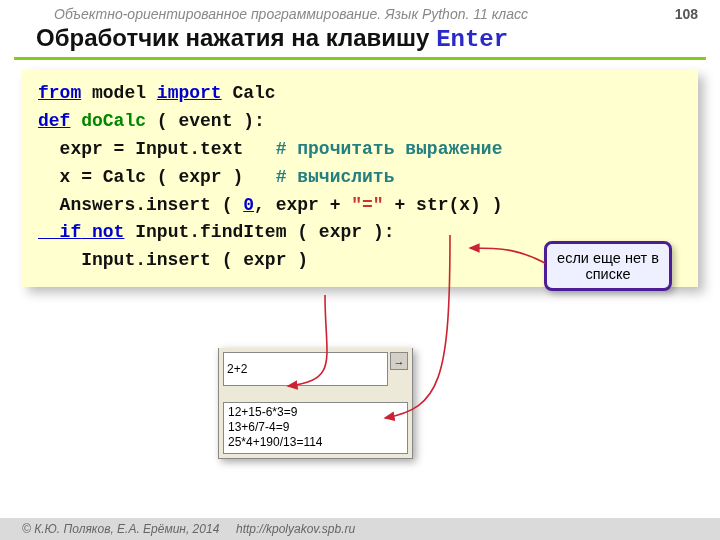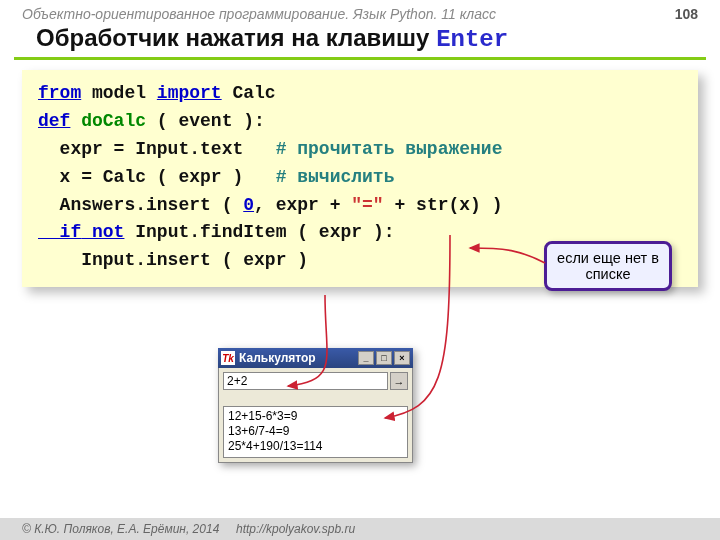--- a/index.html
+++ b/index.html
@@ -13,20 +13,21 @@
     overflow: hidden;
   }
   .header-bar {
     font-family: Arial, sans-serif;
     font-style: italic;
     color: #888;
     font-size: 14px;
     padding: 6px 22px 2px;
     display: flex;
     justify-content: space-between;
+    margin-left: 32px;
   }
   .page-num { font-weight: bold; font-style: normal; color: #555; }
   .title {
     font-family: Arial, sans-serif;
     font-size: 24px;
     font-weight: bold;
     color: #111;
     padding: 0 22px 4px;
     border-bottom: 3px solid #84cc16;
     margin: 0 14px 10px 14px;
@@ -87,21 +88,21 @@
     background: #ece9d8;
     border: 1px solid #888;
     border-top: none;
     padding: 4px;
   }
   .input-row {
     display: flex; gap: 2px; align-items: stretch;
   }
   .input-row input {
     flex: 1; height: 18px; font-size: 12px;
-    border: 1px solid #888; padding: 0 3px;
+    border: 1px solid #888; padding: 16px 3px;
     background: #fff;
     font-family: Tahoma, Arial, sans-serif;
   }
   .input-row .go {
     width: 18px; height: 18px;
     background: #d4d0c8; border: 1px solid #888;
     font-size: 11px; text-align: center; line-height: 16px;
   }
   .listbox {
     margin-top: 16px;
@@ -164,28 +165,20 @@
   <div><span class="black">  Answers.insert ( </span><span class="k-blue">0</span><span class="black">, expr + </span><span class="c-str">"="</span><span class="black"> + str(x) )</span></div>
   <div><span class="k-blue">  if</span><span class="k-blue"> not</span><span class="black"> Input.findItem ( expr ):</span></div>
   <div><span class="black">    Input.insert ( expr )</span></div>
 </div>
 
 <div class="callout">
   <span>если еще нет в списке</span>
 </div>
 
 <div class="window">
-  <div class="titlebar">
-    <span class="icon">Tk</span>
-    <span>Калькулятор</span>
-    <span class="titlebar-gap"></span>
-    <span class="winbtn">_</span>
-    <span class="winbtn">□</span>
-    <span class="winbtn">×</span>
-  </div>
   <div class="winbody">
     <div class="input-row">
       <input value="2+2" style="">
       <span class="go">→</span>
     </div>
     <div class="listbox">
       <div>12+15-6*3=9</div>
       <div>13+6/7-4=9</div>
       <div>25*4+190/13=114</div>
     </div>

